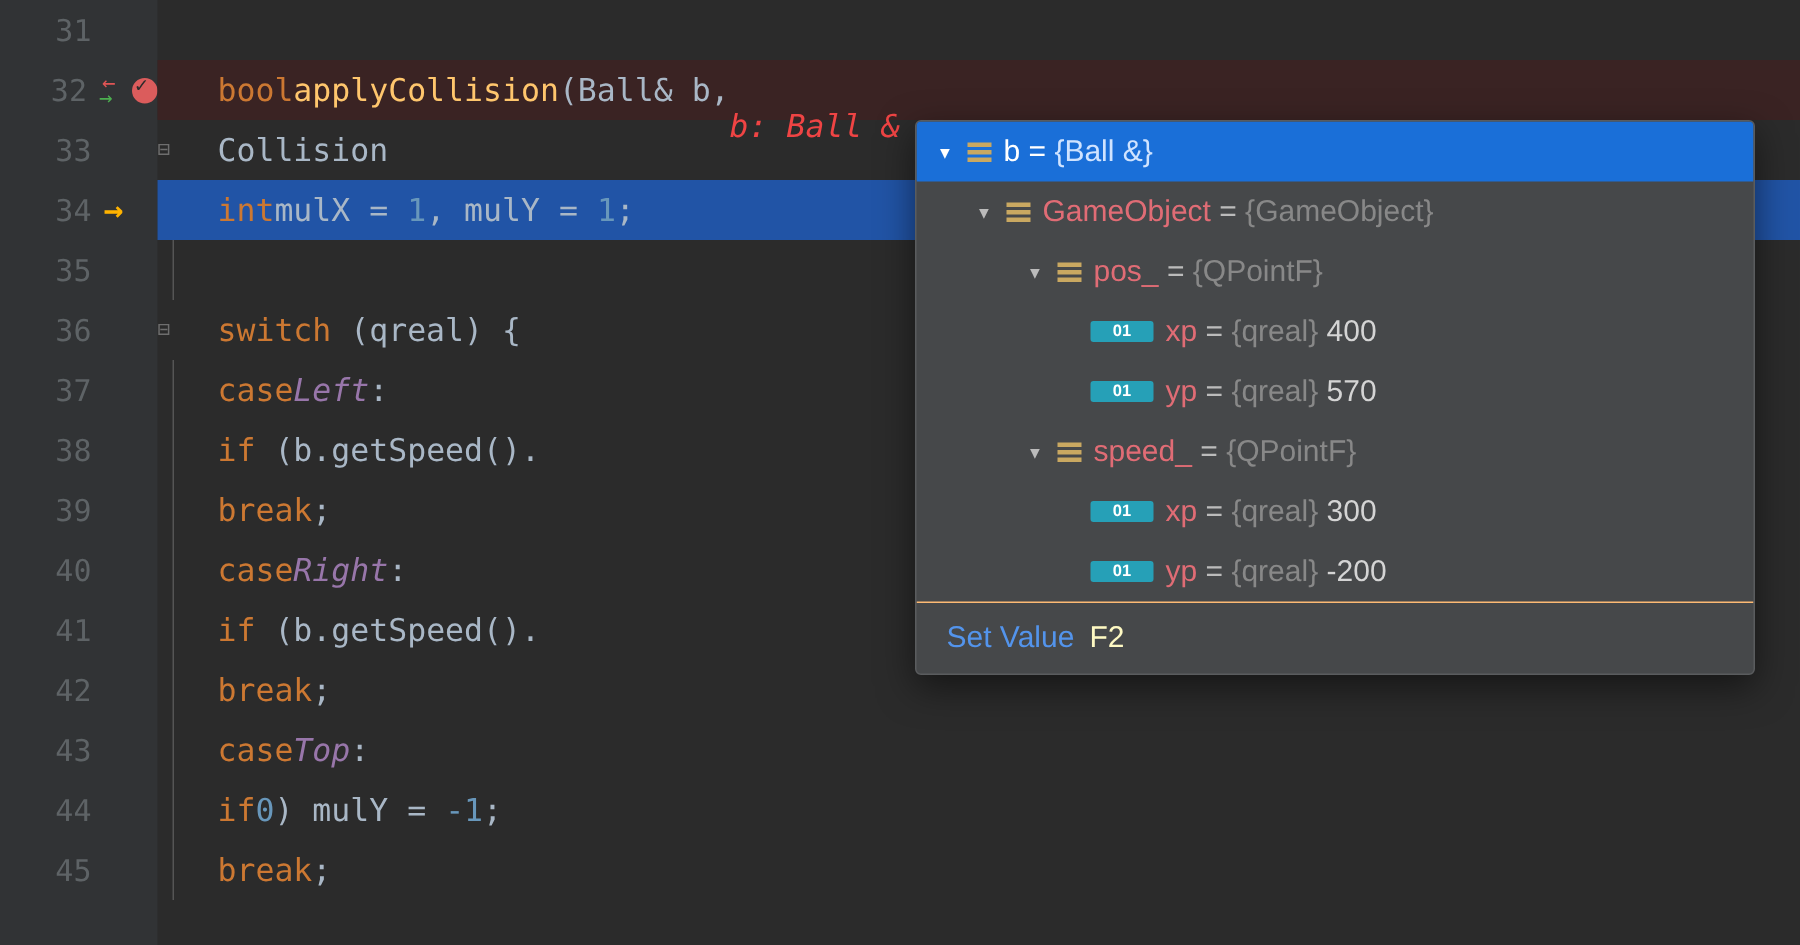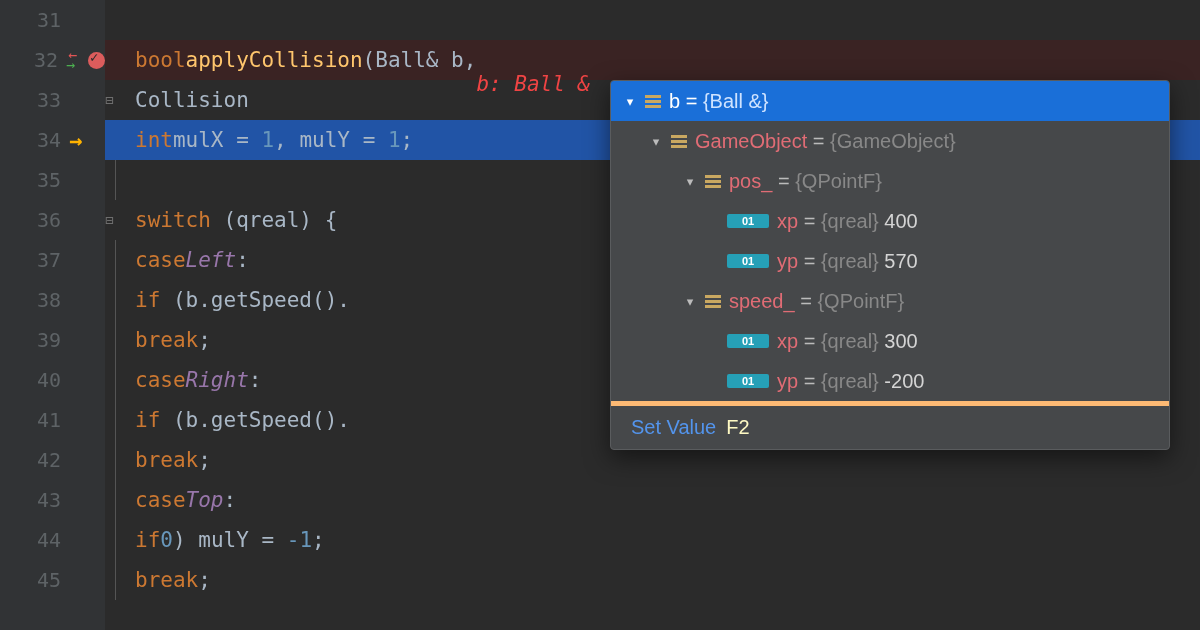--- a/index.html
+++ b/index.html
@@ -63,21 +63,21 @@
     background: #555;
   }
   .code-area {
     flex: 1;
     position: relative;
   }
   .code-line {
     height: 40px;
     display: flex;
     align-items: center;
-    padding-left: 30px;
+    padding-left: 40px;
     white-space: pre;
     color: #a9b7c6;
   }
   .line-bp {
     background: #3a2323;
   }
   .line-current {
     background: #2154a6;
   }
   .kw { color: #cc7832; }
@@ -192,21 +192,21 @@
   .var-val { color: #d4d4d4; }
   .indent-1 { padding-left: 38px; }
   .indent-2 { padding-left: 72px; }
   .indent-3 { padding-left: 116px; }
   .popup-footer {
     display: flex;
     align-items: center;
     height: 48px;
     padding: 0 20px;
     gap: 10px;
-    border-top: 5px solid #fdba74;
+    border-top: 1px solid #fdba74;
   }
   .footer-link { color: #5394ec; font-size: 20px; cursor: pointer; }
   .footer-shortcut { color: #fef9c3; font-size: 20px; margin-right: 20px; }
 </style>
 </head>
 <body>
 
 <div class="editor">
   <div class="gutter">
     <div class="gutter-line">

